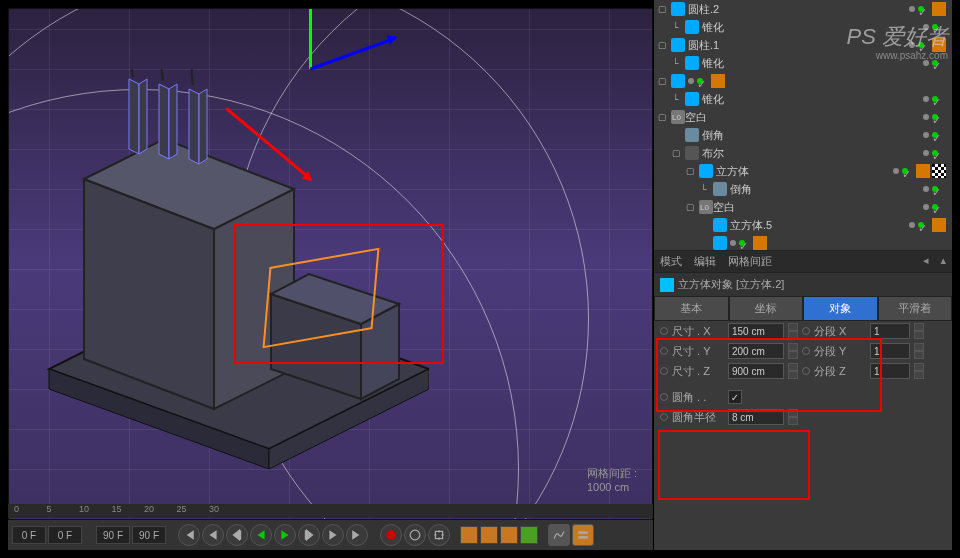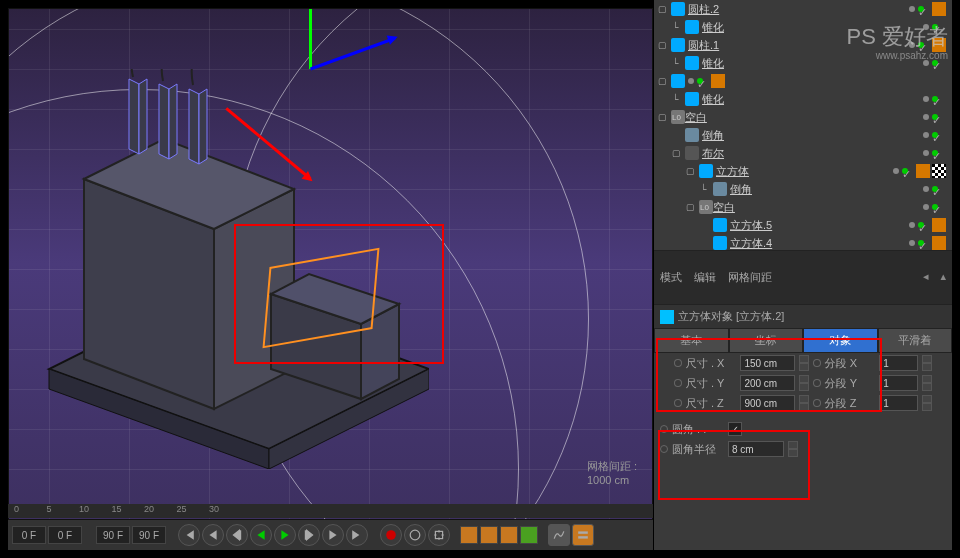--- a/index.html
+++ b/index.html
@@ -17,66 +17,66 @@
 .arrow-y::after { content: ''; position: absolute; top: -8px; left: -4px; border: 5px solid transparent; border-bottom: 10px solid #0f0; }
 .arrow-x { height: 110px; background: #f00; bottom: -10px; left: 0; transform: rotate(-50deg); }
 .arrow-x::after { content: ''; position: absolute; bottom: -8px; left: -4px; border: 5px solid transparent; border-top: 10px solid #f00; }
 .arrow-z { height: 90px; background: #00f; bottom: 100px; left: 0; transform: rotate(70deg); }
 .arrow-z::after { content: ''; position: absolute; top: -8px; left: -4px; border: 5px solid transparent; border-bottom: 10px solid #00f; }
 .sel-box { position: absolute; border: 2px solid #e00; background: transparent; pointer-events: none; }
 .sel-box-1 { left: 225px; top: 215px; width: 210px; height: 140px; }
 .sel-box-3 { left: 658px; top: 430px; width: 152px; height: 70px; }
 .sel-box-4 { left: 656px; top: 338px; width: 226px; height: 74px; }
 .orange-sel { position: absolute; border: 2px solid #ff9020; left: 257px; top: 249px; width: 110px; height: 80px; transform: skewY(-10deg) skewX(-5deg); }
-.status-bar { position: absolute; left: 578px; bottom: 33px; color: #999; font-size: 11px; }
+.status-bar { position: absolute; left: 578px; bottom: 26px; color: #999; font-size: 11px; }
 .timeline { position: absolute; left: 8px; bottom: 8px; width: 645px; height: 30px; background: #333; display: flex; align-items: center; padding: 0 4px; gap: 2px; }
 .time-field { background: #222; color: #aaa; border: 1px solid #444; width: 34px; height: 18px; font-size: 10px; text-align: center; }
 .tl-btn { width: 22px; height: 22px; background: #3a3a3a; border: 1px solid #555; border-radius: 11px; display: flex; align-items: center; justify-content: center; cursor: pointer; }
 .tl-btn svg { width: 12px; height: 12px; fill: #aaa; }
 .tl-btn.play svg { fill: #0c0; }
 .tl-btn.rec svg { fill: #c00; }
 .tl-sq { width: 18px; height: 18px; background: #c77820; border: 1px solid #444; }
 .right-panel { position: absolute; right: 8px; top: 0; width: 298px; height: 550px; background: #3a3a3a; color: #aaa; font-size: 11px; overflow: hidden; }
 .hierarchy { height: 250px; overflow-y: auto; background: #3a3a3a; }
 .h-row { display: flex; align-items: center; height: 18px; padding-left: 4px; }
 .h-indent { display: inline-block; }
 .h-toggle { width: 10px; color: #aaa; font-size: 9px; }
 .h-icon { width: 14px; height: 14px; margin: 0 3px; border-radius: 2px; }
 .ic-cyl { background: #00aaff; }
 .ic-bevel { background: #6a8aa0; }
 .ic-cone { background: #00aaff; }
 .ic-null { background: #777; }
 .ic-bool { background: #555; }
 .ic-cube { background: #00aaff; }
-.h-label { flex: 1; color: #ccc; text-decoration: underline; }
+.h-label { flex: 1; color: #ccc; }
 .h-dots { display: flex; gap: 3px; margin-right: 8px; }
 .dot { width: 6px; height: 6px; border-radius: 50%; }
 .dot-gr { background: #888; }
 .dot-gn { background: #0c0; }
 .h-tags { display: flex; gap: 2px; margin-right: 6px; }
 .tag { width: 14px; height: 14px; }
 .tag-o { background: #d67800; }
 .tag-c { background: repeating-conic-gradient(#fff 0% 25%, #000 0% 50%); background-size: 6px 6px; }
-.attr-header { display: flex; background: #2a2a2a; padding: 19px 6px; gap: 12px; border-top: 1px solid #222; border-bottom: 1px solid #222; }
+.attr-header { display: flex; background: #2a2a2a; padding: 3px 6px; gap: 12px; border-top: 1px solid #222; border-bottom: 1px solid #222; }
 .obj-title { background: #333; padding: 4px 6px; display: flex; align-items: center; gap: 4px; }
 .obj-title .cube-ic { width: 14px; height: 14px; background: #00c0ff; }
 .tabs { display: flex; background: #333; }
 .tab { flex: 1; text-align: center; padding: 4px 0; background: #4a4a4a; border: 1px solid #222; cursor: pointer; font-size: 11px; }
 .tab.active { background: #3070d0; color: #fff; }
 .section-hdr { background: #303030; padding: 3px 6px; font-size: 11px; border-top: 1px solid #444; }
 .prop-row { display: flex; align-items: center; padding: 2px 6px; height: 20px; gap: 4px; }
 .prop-bullet { width: 8px; height: 8px; border: 1px solid #666; border-radius: 50%; }
 .prop-label { width: 52px; font-size: 11px; }
 .prop-field { background: #2a2a2a; border: 1px solid #555; width: 56px; height: 16px; color: #ccc; font-size: 10px; padding: 0 3px; display: flex; align-items: center; }
 .prop-spin { width: 10px; display: flex; flex-direction: column; }
 .spin-btn { height: 8px; background: #444; border: 1px solid #555; }
 .prop-check { width: 14px; height: 14px; background: #222; border: 1px solid #555; display: flex; align-items: center; justify-content: center; color: #ccc; font-size: 10px; }
-.prop-rowgrid { display: flex; align-items: center; padding: 2px 20px; height: 20px; gap: 4px; }
+.prop-rowgrid { display: flex; align-items: center; padding: 2px 6px; height: 20px; gap: 4px; }
 .watermark { position: absolute; }
-.wm-ps { right: 12px; top: 22px; color: rgba(200,200,200,0.7); font-size: 22px; }
+.wm-ps { right: 12px; top: 22px; color: rgba(200,200,200,0.7); font-style: italic; font-size: 22px; }
 .wm-cn { right: 12px; top: 50px; color: rgba(200,200,200,0.55); font-size: 10px; }
 </style>
 </head>
 <body>
 
 <div class="viewport">
   <div class="viewport-inner">
 
     <div class="grid-line h-line" style="top:20px"></div>
       <div class="grid-line h-line" style="top:60px"></div>
@@ -386,21 +386,20 @@
           <span class="dot dot-gn">✓</span>
         </span>
         <span class="h-tags">
           <span class="tag tag-o"></span>
         </span>
       </div>
       <div class="h-row">
         <span class="h-indent" style="width: 42px;"></span>
         <span class="h-toggle"></span>
         <span class="h-icon ic-cube"></span>
-        <span class="h-label">立方体.4</span>
         <span class="h-dots">
           <span class="dot dot-gr"></span>
           <span class="dot dot-gn">✓</span>
         </span>
         <span class="h-tags">
           <span class="tag tag-o"></span>
         </span>
       </div>
     </div>
 

